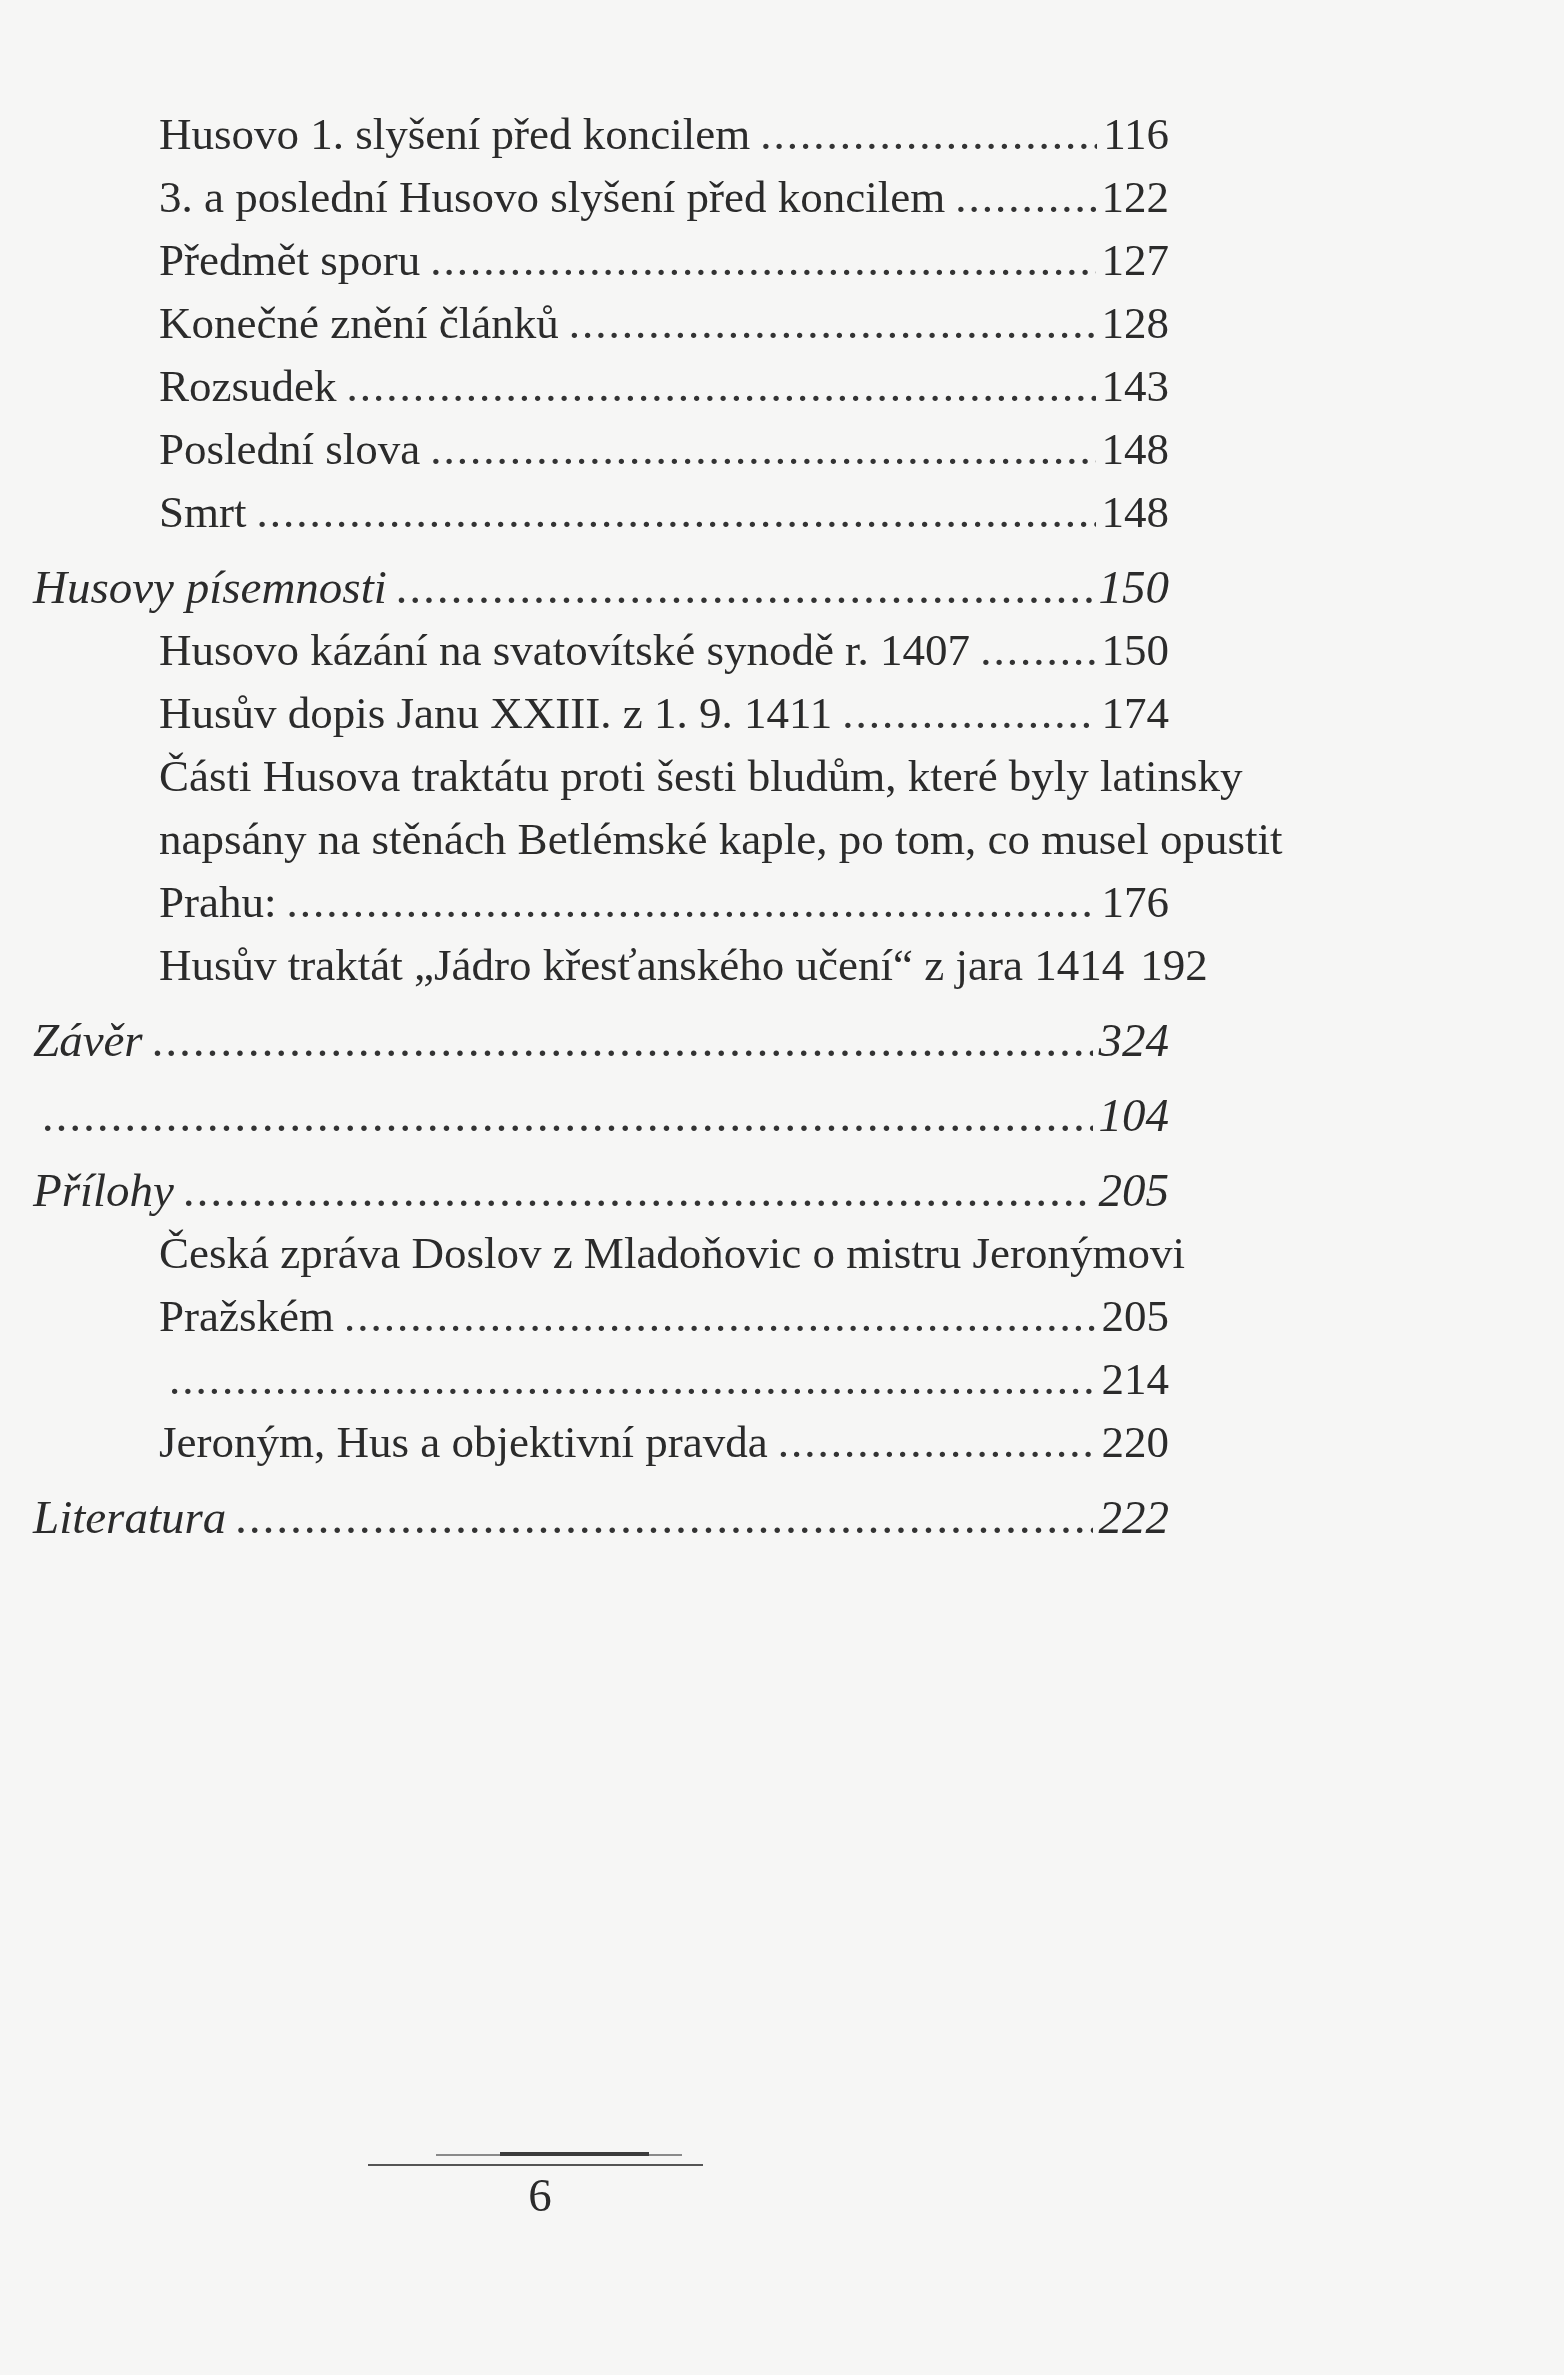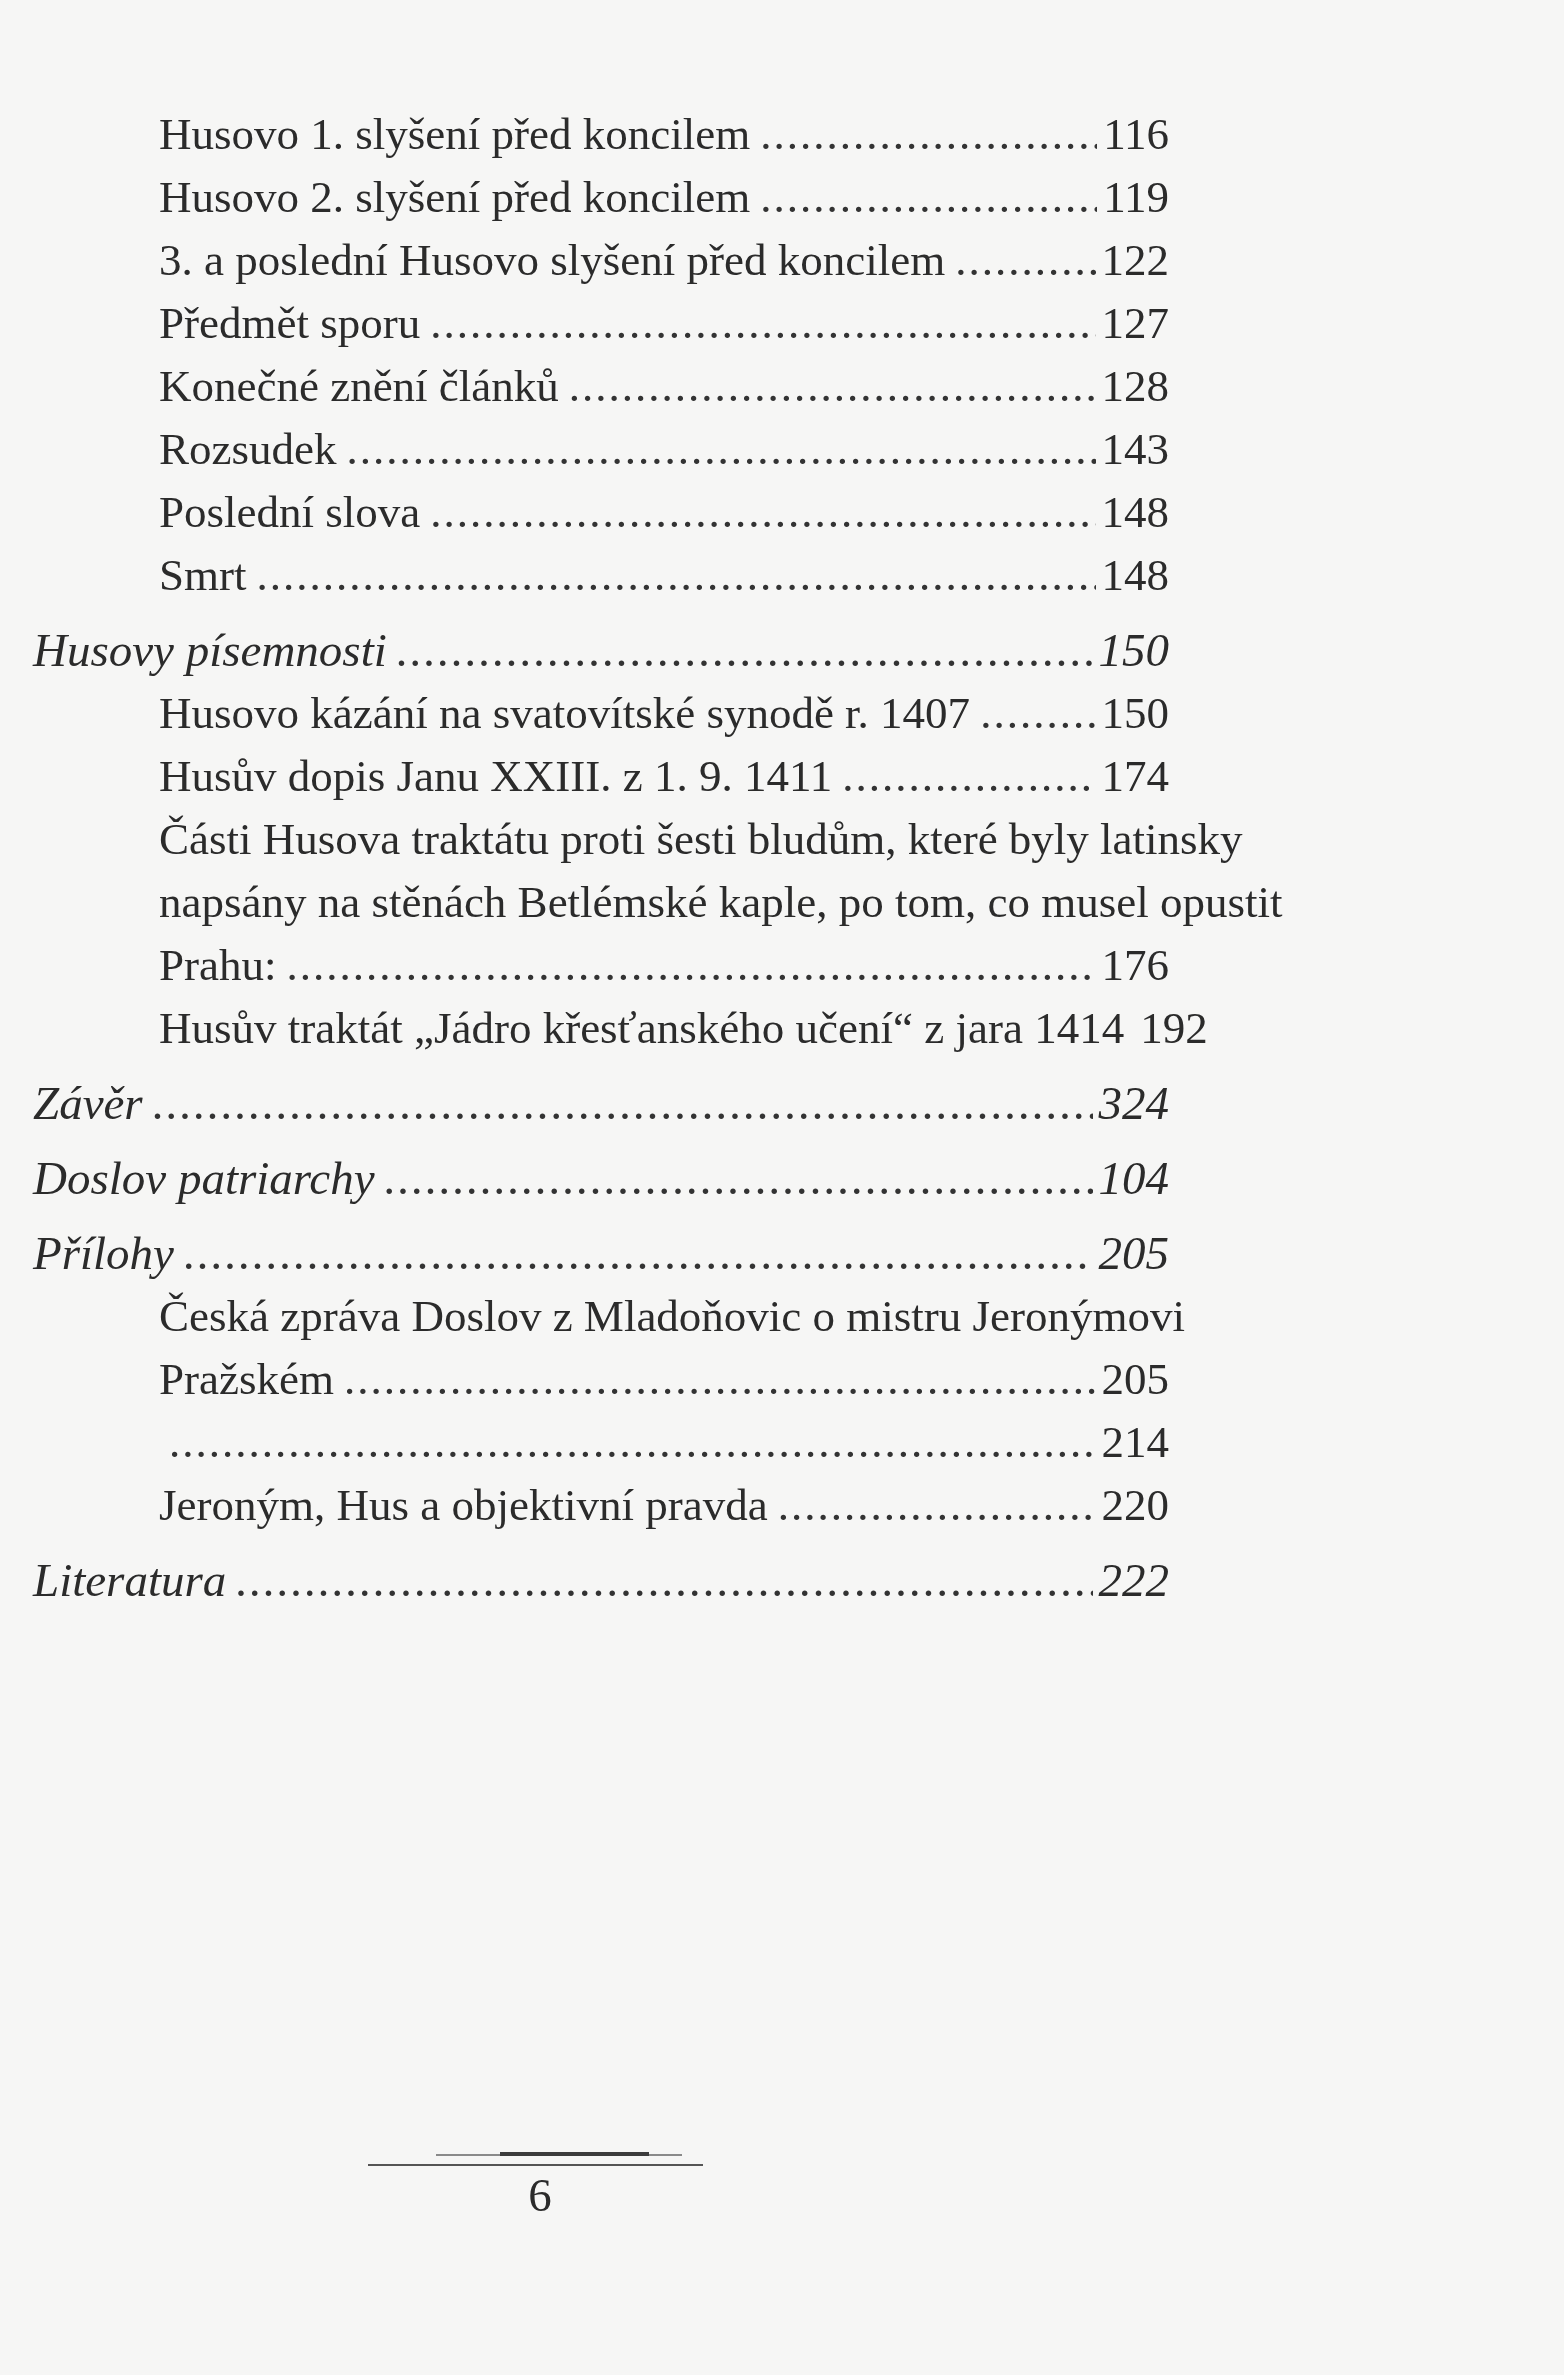--- a/index.html
+++ b/index.html
@@ -71,25 +71,20 @@
 <body>
 
 <div class="toc">
 
   <div class="row indent">
     <span class="label">Husovo 1. slyšení před koncilem</span>
     <span class="leader"></span>
     <span class="pg">116</span>
   </div>
 
-  <div class="row indent">
-    <span class="label">Husovo 2. slyšení před koncilem</span>
-    <span class="leader"></span>
-    <span class="pg">119</span>
-  </div>
 
   <div class="row indent">
     <span class="label">3. a poslední Husovo slyšení před koncilem</span>
     <span class="leader"></span>
     <span class="pg">122</span>
   </div>
 
   <div class="row indent">
     <span class="label">Předmět sporu</span>
     <span class="leader"></span>
@@ -158,21 +153,20 @@
     <span class="pg">192</span>
   </div>
 
   <div class="row section">
     <span class="label">Závěr</span>
     <span class="leader"></span>
     <span class="pg">324</span>
   </div>
 
   <div class="row section">
-    <span class="label">Doslov patriarchy</span>
     <span class="leader"></span>
     <span class="pg">104</span>
   </div>
 
   <div class="row section">
     <span class="label">Přílohy</span>
     <span class="leader"></span>
     <span class="pg">205</span>
   </div>
 

